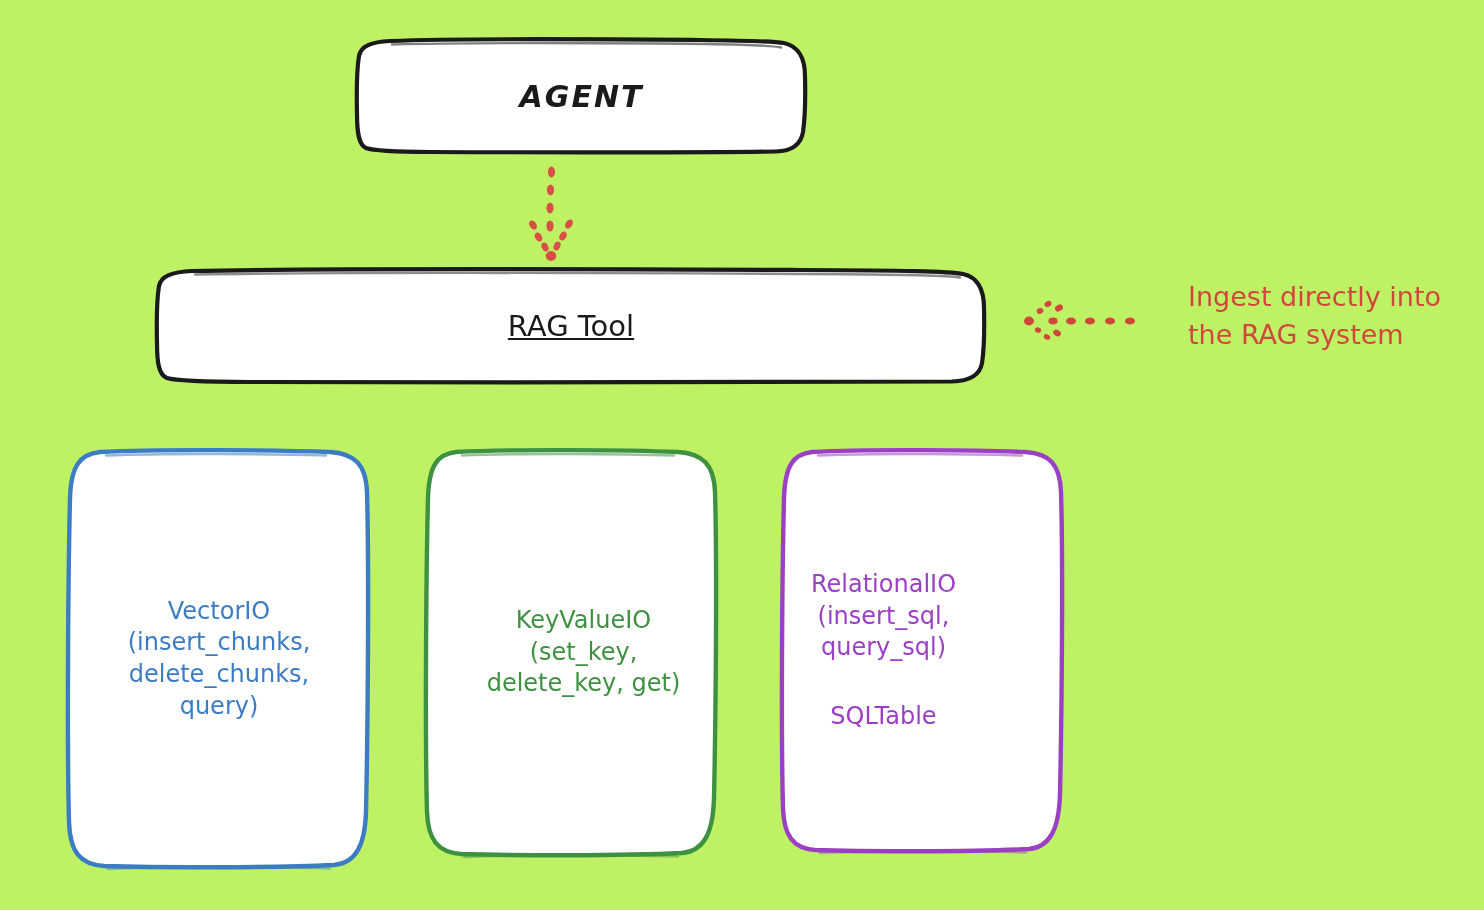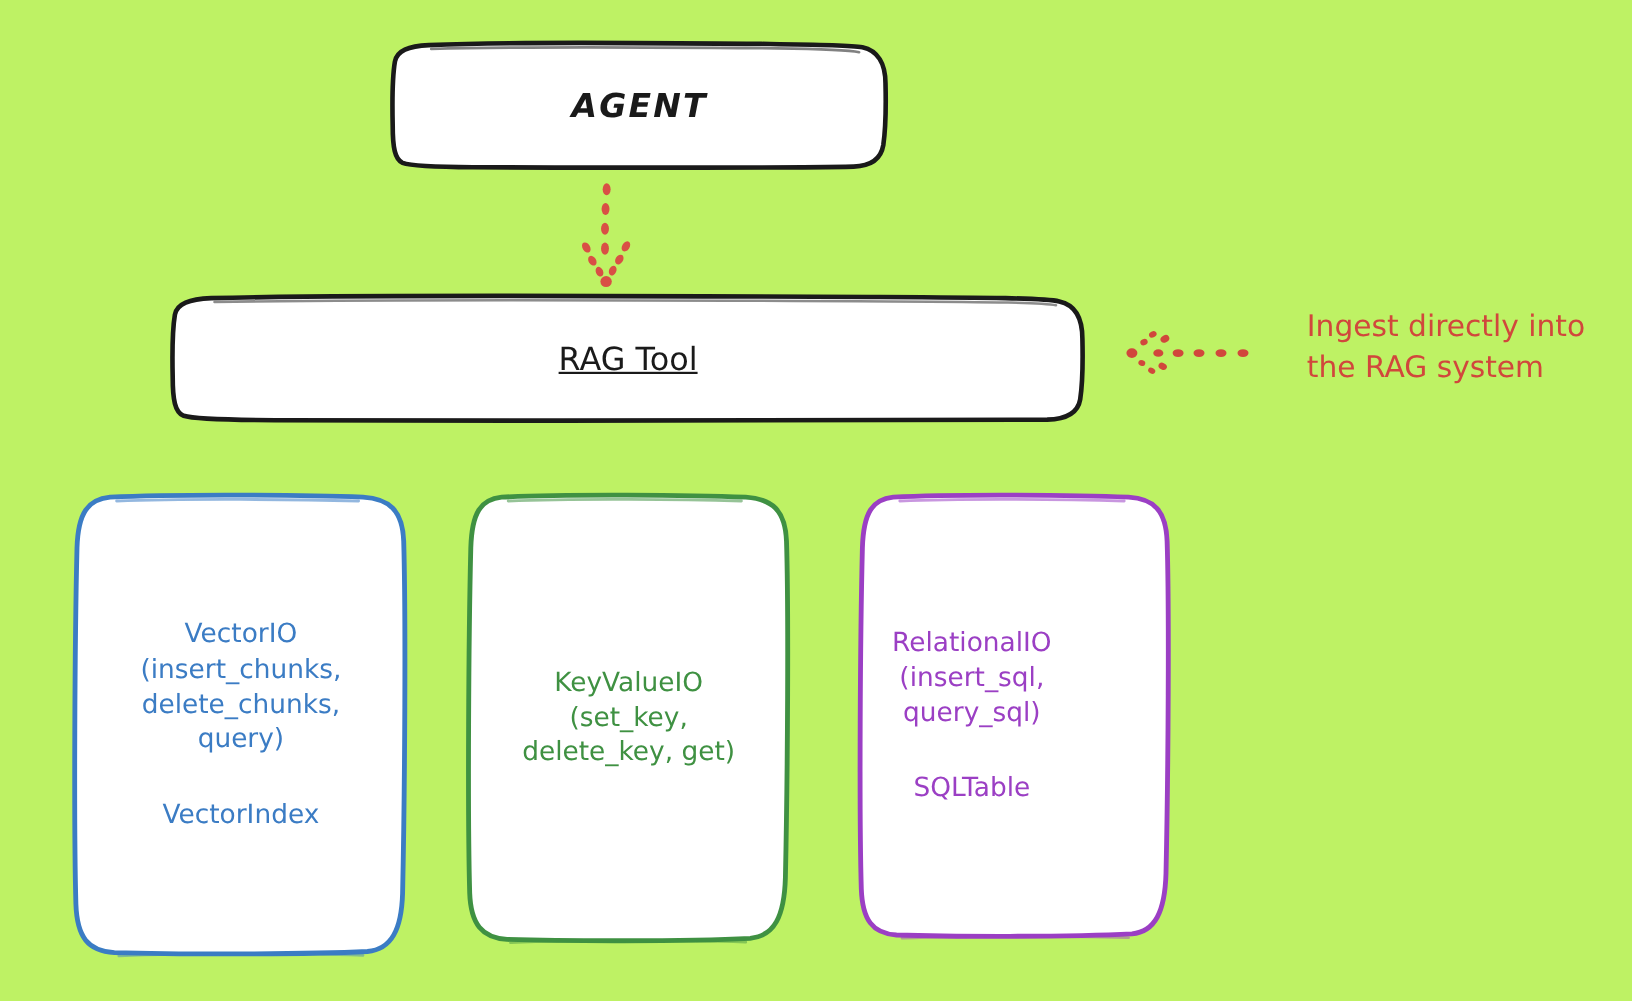--- a/index.html
+++ b/index.html
@@ -72,20 +72,21 @@
     width: 298px;
     height: 418px;
     color: #3b7cc4;
   }
   .keyvalue-label {
     left: 428px;
     top: 450px;
     width: 287px;
     height: 405px;
     color: #3f9142;
+    padding-left: 12px;
   }
   .relational-label {
     left: 746px;
     top: 450px;
     width: 275px;
     height: 402px;
     color: #9b3fc4;
   }
   .annotation-label {
     position: absolute;
@@ -230,21 +231,20 @@
 
   <div class="node-label agent-label">AGENT</div>
 
   <div class="node-label ragtool-label">RAG Tool</div>
 
   <div class="node-label store-label vector-label">
     <span class="title-block">VectorIO
 (insert_chunks,
 delete_chunks,
 query)</span>
-    <span class="index-block">VectorIndex</span>
   </div>
 
   <div class="node-label store-label keyvalue-label">
     <span class="title-block">KeyValueIO
 (set_key,
 delete_key, get)</span>
   </div>
 
   <div class="node-label store-label relational-label">
     <span class="title-block">RelationalIO

